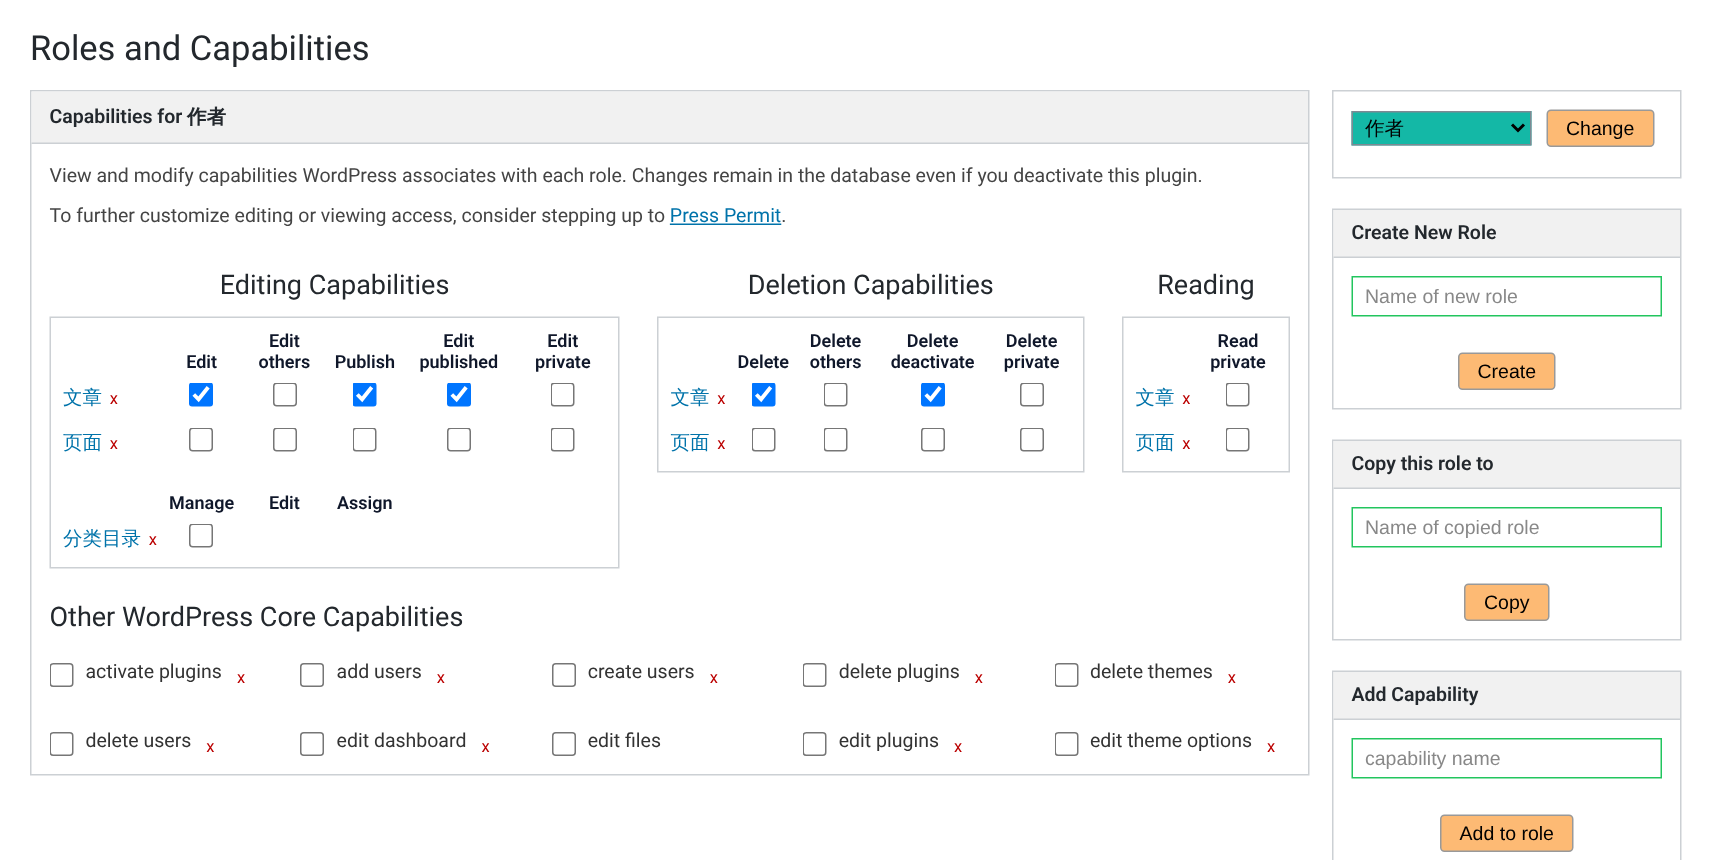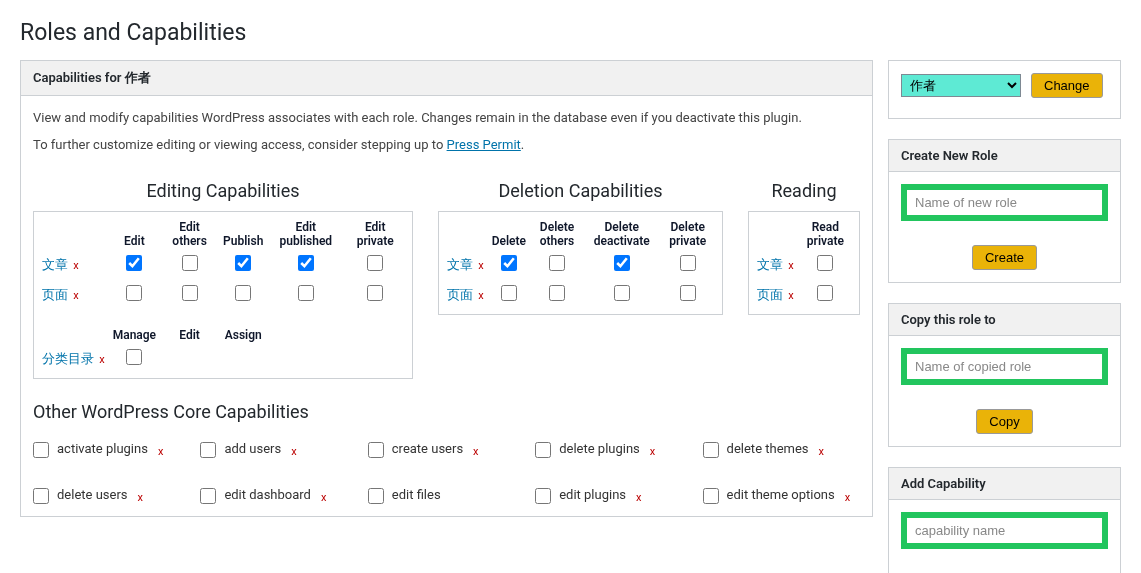--- a/index.html
+++ b/index.html
@@ -24,24 +24,24 @@
 table.cap td { text-align: center; padding: 4px 4px; height: 30px; }
 table.cap td.rowlabel { text-align: left; white-space: nowrap; width: 1%; padding-left: 2px; }
 .rowlabel a { color: #0073aa; text-decoration: none; font-size: 13px; }
 .x { color: #b00; font-size: 11px; margin-left: 2px; }
 input[type=checkbox] { width: 16px; height: 16px; cursor: pointer; }
 .other-title { font-size: 18px; font-weight: 400; margin: 22px 0 18px; color: #23282d; }
 .core-grid { display: grid; grid-template-columns: repeat(5, 1fr); gap: 28px 10px; }
 .core-cap { display: flex; align-items: center; gap: 8px; font-size: 13px; color: #333; }
 .core-cap input { margin-top: 2px; }
 .core-cap .x { align-self: flex-end; }
-.side-col select { width: 120px; padding: 2px 4px; font-size: 13px; background: #5eead4; border: 1px solid #7e8993; }
-.side-col input[type=text] { width: 100%; padding: 5px 8px; font-size: 13px; border: 6px solid #22c55e; background: #fff; color: #555; }
+.side-col select { width: 120px; padding: 2px 4px; font-size: 13px; background: #14b8a6; border: 1px solid #7e8993; }
+.side-col input[type=text] { width: 100%; padding: 5px 8px; font-size: 13px; border: 1px solid #22c55e; background: #fff; color: #555; }
 .side-col input[type=text]::placeholder { color: #888; }
-.btn { background: #eab308; border: 1px solid #999; padding: 4px 12px; font-size: 13px; cursor: pointer; border-radius: 3px; }
+.btn { background: #fdba74; border: 1px solid #999; padding: 4px 12px; font-size: 13px; cursor: pointer; border-radius: 3px; }
 .side-row { display: flex; gap: 10px; align-items: center; margin-bottom: 8px; }
 .side-center { text-align: center; margin-top: 24px; }
 </style>
 </head>
 <body>
 
 <h1 class="page-title">Roles and Capabilities</h1>
 
 <div class="layout">
   <div class="main-col">

